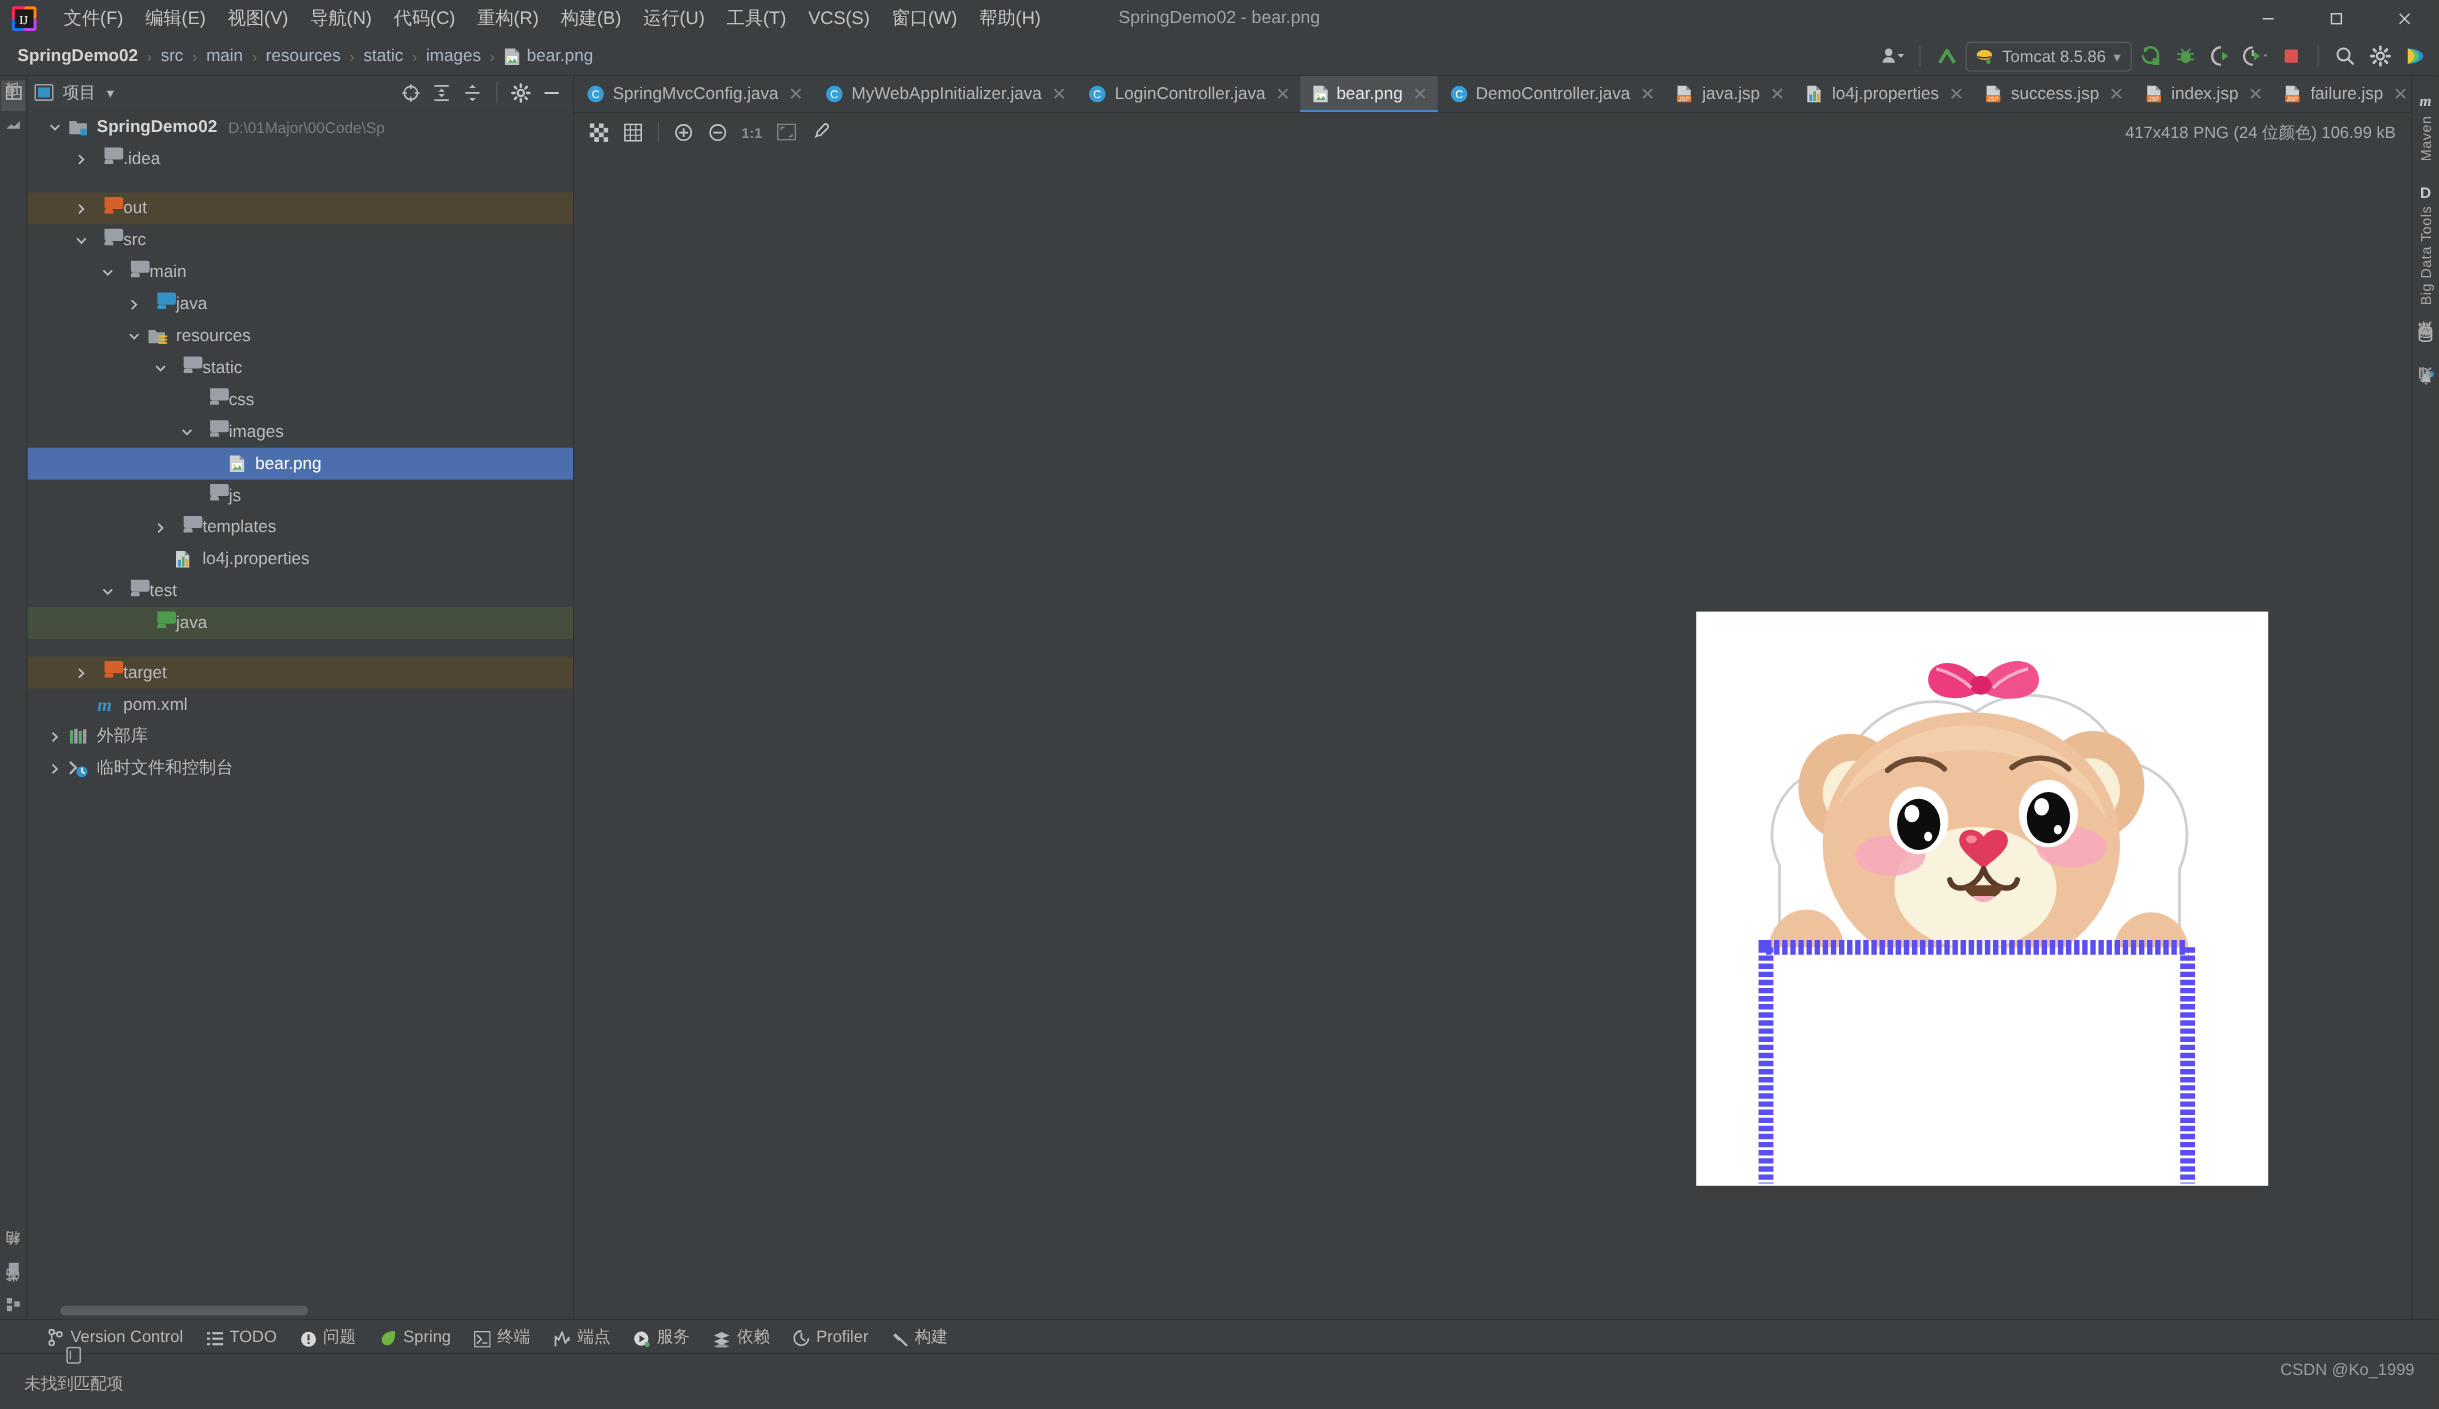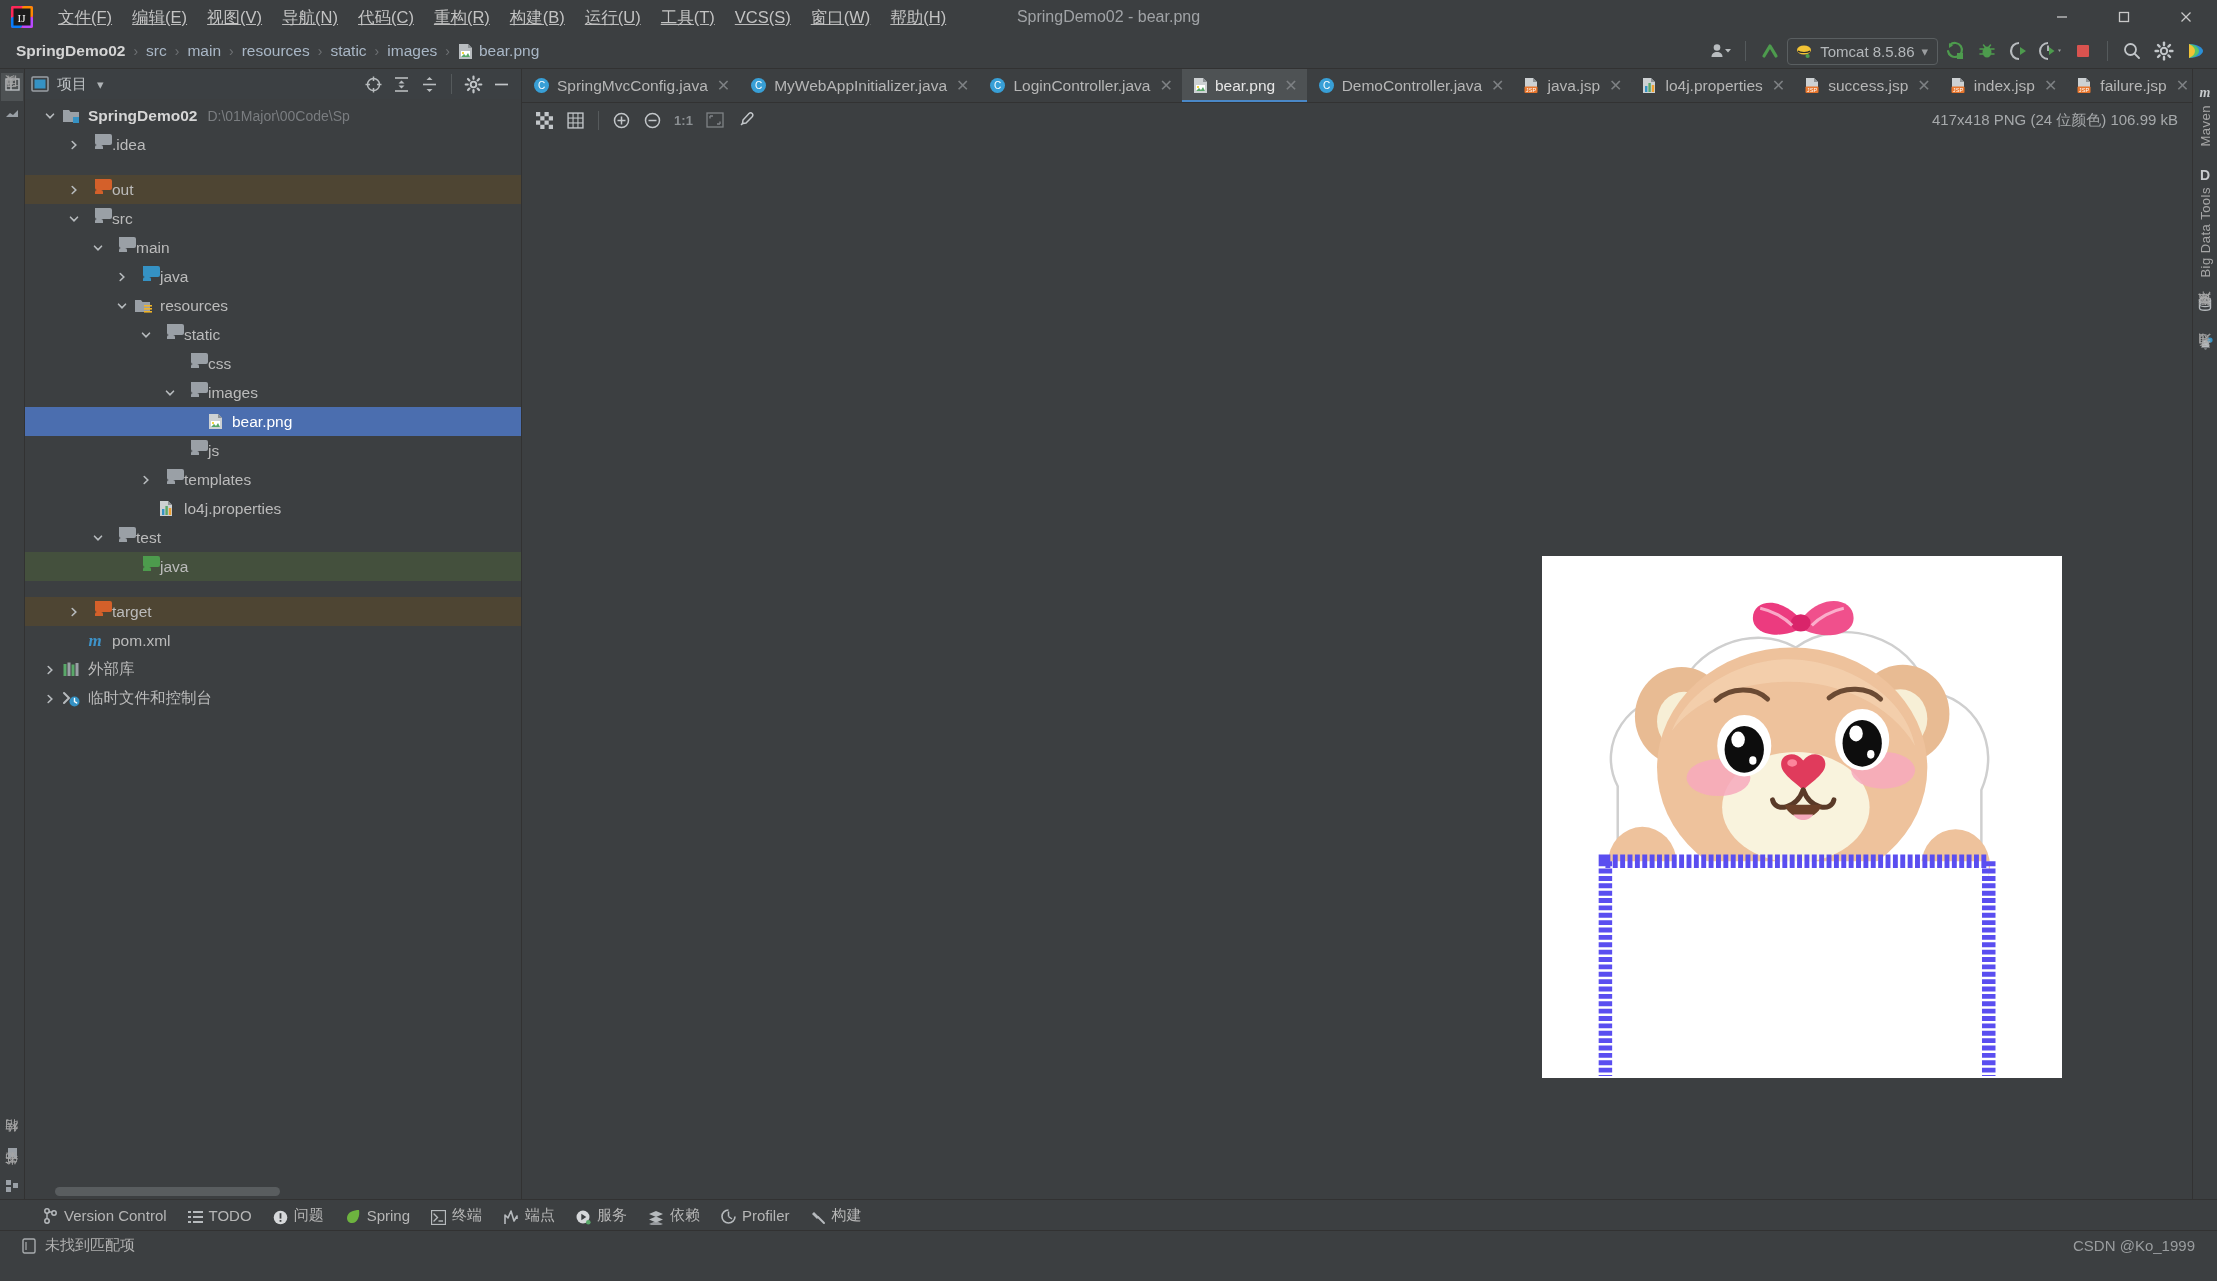--- a/index.html
+++ b/index.html
@@ -11,21 +11,21 @@
     color: #bbbbbb;
   }
   .app { position: relative; width: 2217px; height: 1260px; display: flex; flex-direction: column; }
 
   
   .titlebar {
     height: 34px; background: #3c3f41; display: flex; align-items: center;
     flex: 0 0 34px; position: relative;
   }
   .ij-logo { width: 24px; height: 24px; margin-left: 10px; flex: 0 0 24px; position: relative; }
-  .menu { display: flex; align-items: center; margin-left: 14px; gap: 0px; text-decoration: underline; }
+  .menu { display: flex; align-items: center; margin-left: 14px; gap: 0px; }
   .menu-item {
     font-size: 16.5px; color: #c3c3c3; padding: 4px 10px; white-space: nowrap;
     line-height: 1;
   }
   .win-title {
     position: absolute; left: 0; right: 0; text-align: center;
     font-size: 16px; color: #a0a3a6; pointer-events: none;
   }
   .win-ctrls { margin-left: auto; display: flex; align-items: center; height: 34px; }
   .win-btn { width: 62px; height: 34px; display: flex; align-items: center; justify-content: center; }
@@ -138,21 +138,21 @@
     border-top: 1px solid #323232; padding-left: 34px; gap: 3px;
   }
   .tw-item {
     display: flex; align-items: flex-end; gap: 6px; font-size: 15px; color: #b6b6b6;
     padding: 3px 9px; border-radius: 3px;
   }
   .statusbar {
     height: 30px; flex: 0 0 30px; background: #3c3f41; display: flex; align-items: center;
     border-top: 1px solid #323232; padding: 0 10px; position: relative;
   }
-  .status-left { display: flex; align-items: center; gap: 9px; margin-left: 12px; }
+  .status-left { display: flex; align-items: center; gap: 9px; margin-left: 12px; flex-direction: column; }
   .status-text { font-size: 15px; color: #b0b0b0; }
   .watermark {
     margin-left: auto; font-size: 15px; color: #9a9d9f; padding-right: 12px;
   }
 
   
   .folder { width: 17px; height: 14px; position: relative; }
   .folder i {
     position: absolute; left: 0; bottom: 0; width: 17px; height: 11px; border-radius: 0 2px 2px 2px;
     display: block;

